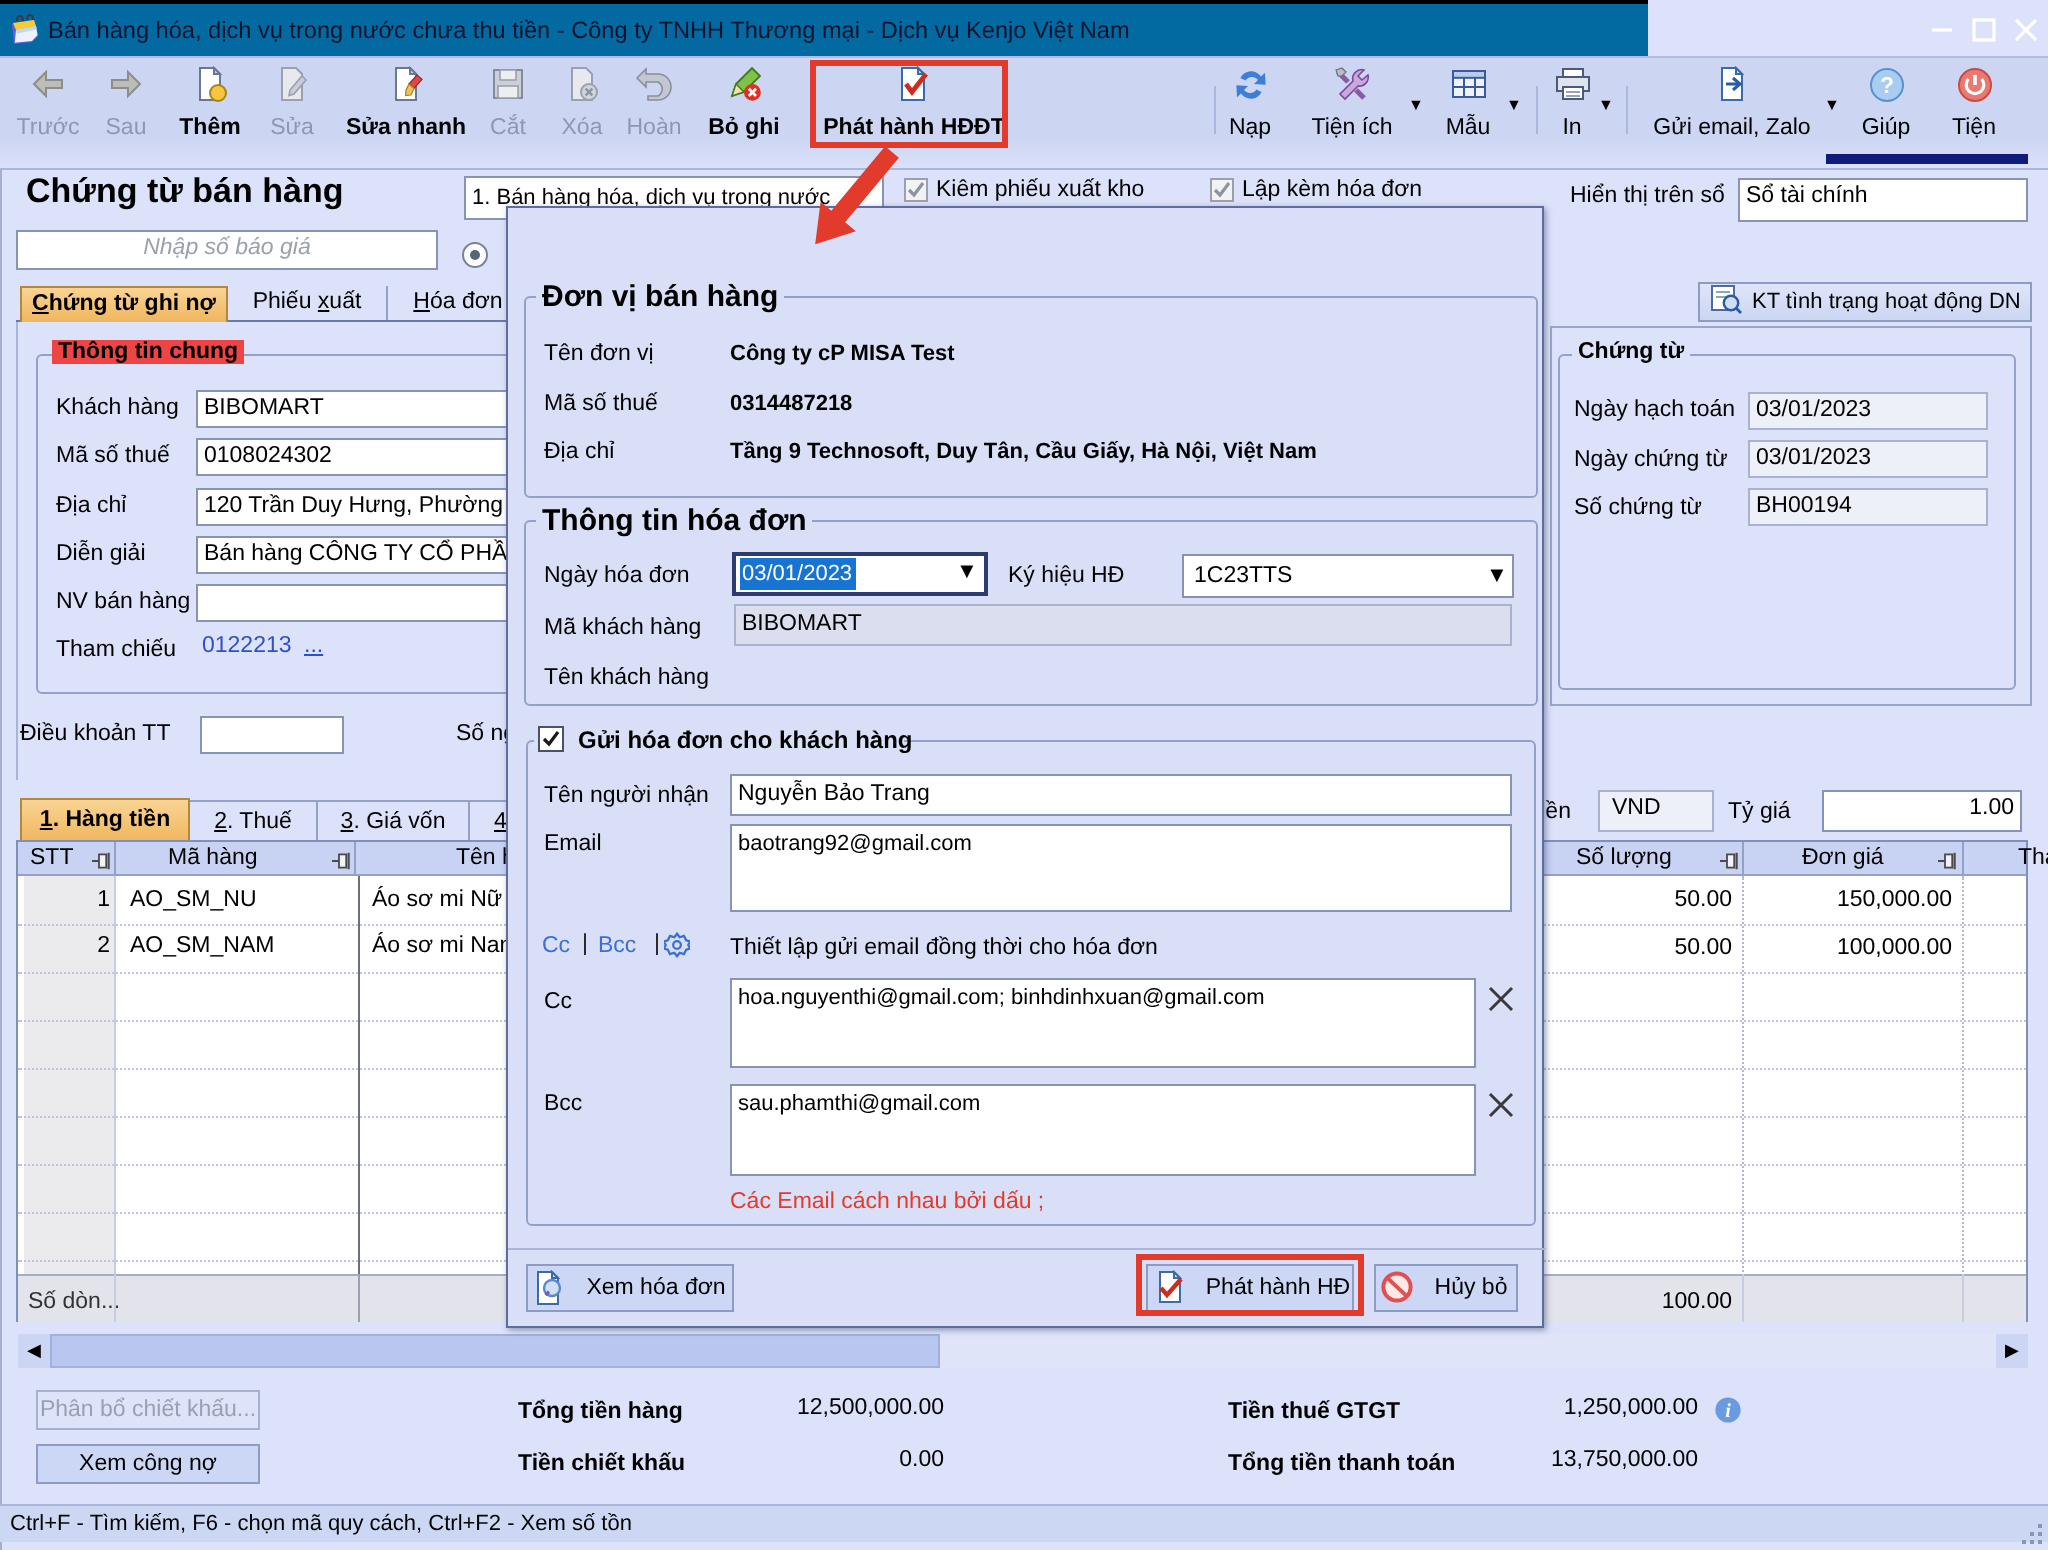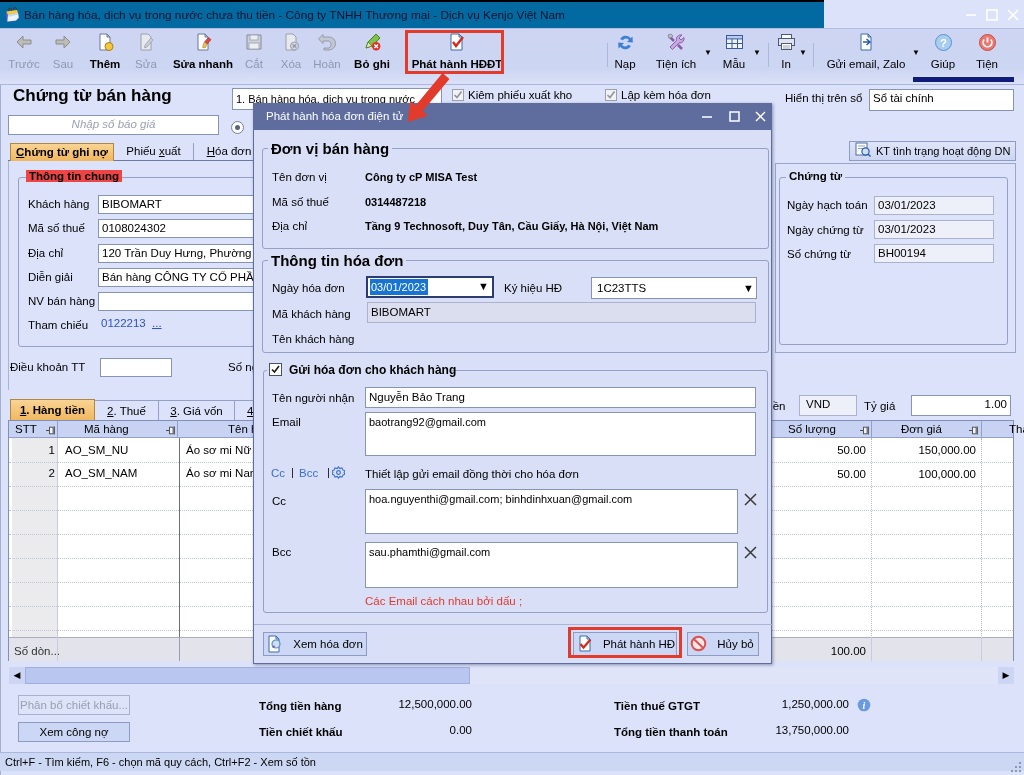--- a/index.html
+++ b/index.html
@@ -427,29 +427,20 @@
           <rect x="9" y="5" width="2" height="2"></rect>
           <rect x="9" y="1" width="2" height="2"></rect>
           <rect x="5" y="9" width="2" height="2"></rect>
           <rect x="5" y="5" width="2" height="2"></rect>
           <rect x="1" y="9" width="2" height="2"></rect>
         </g>
       </svg>
   </div>
 
   <div id="dlg">
-    <div id="dlgtitle">
-      <div class="t">Phát hành hóa đơn điện tử</div>
-      <svg class="abs" style="left:443px;top:0" width="76" height="26" viewBox="0 0 76 26">
-        <line x1="5" y1="13" x2="15" y2="13" stroke="#fff" stroke-width="1.5"></line>
-        <rect x="33" y="8" width="9" height="9" fill="none" stroke="#fff" stroke-width="1.5"></rect>
-        <line x1="59" y1="8" x2="68" y2="17" stroke="#fff" stroke-width="1.5"></line>
-        <line x1="68" y1="8" x2="59" y2="17" stroke="#fff" stroke-width="1.5"></line>
-      </svg>
-    </div>
 
     <div class="grp" style="left:8px;top:44px;width:507px;height:101px"></div>
     <div class="leg" style="left:14px;top:36px">Đơn vị bán hàng</div>
     <div class="lbl" style="left:18px;top:67px">Tên đơn vị</div>
     <div class="lbl b" style="left:111px;top:67px">Công ty cP MISA Test</div>
     <div class="lbl" style="left:18px;top:92px">Mã số thuế</div>
     <div class="lbl b" style="left:111px;top:92px">0314487218</div>
     <div class="lbl" style="left:18px;top:116px">Địa chỉ</div>
     <div class="lbl b" style="left:111px;top:116px">Tầng 9 Technosoft, Duy Tân, Cầu Giấy, Hà Nội, Việt Nam</div>
 

